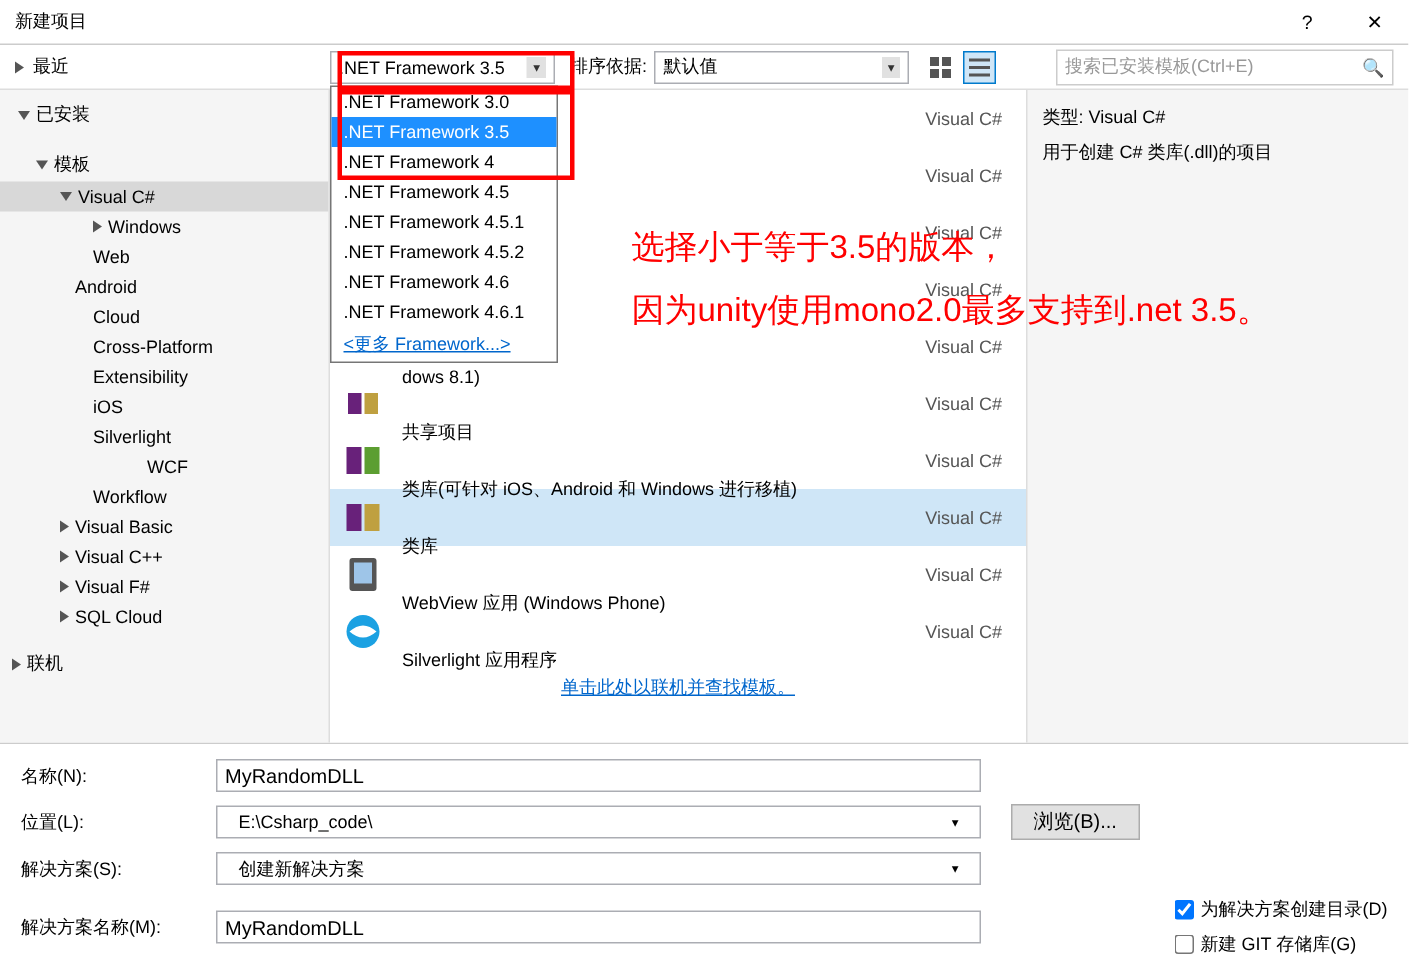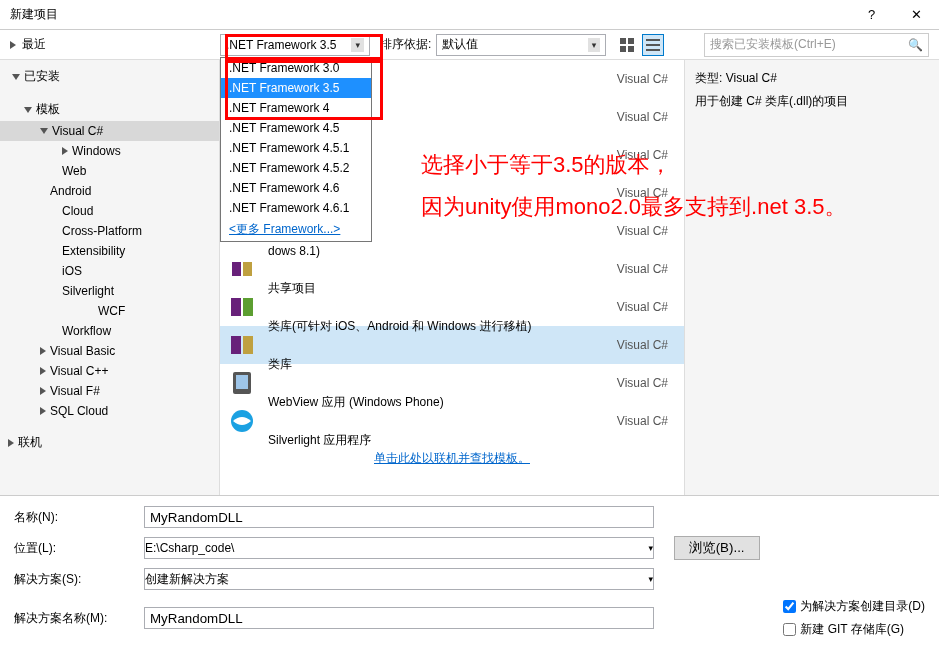--- a/index.html
+++ b/index.html
@@ -38,21 +38,21 @@
 .tmpl-name { flex: 1; margin-top: 39px; }
 .tmpl-lang { color: #555; margin-right: 8px; }
 .online-link { text-align: center; padding: 10px; }
 .online-link a { color: #0066cc; text-decoration: underline; cursor: pointer; }
 .right-panel { width: 255px; background: #f5f5f5; border-left: 1px solid #ddd; padding: 10px; }
 .right-panel .rp-row { margin-bottom: 6px; }
 .bottom-area { border-top: 1px solid #ccc; padding: 10px 14px; background: #fff; }
 .form-row { display: flex; align-items: center; margin-bottom: 8px; }
 .form-label { width: 130px; }
 .form-input { flex: 1; max-width: 510px; height: 22px; border: 1px solid #abadb3; padding: 0 5px; }
-.form-combo { flex: 1; max-width: 510px; height: 22px; border: 1px solid #abadb3; padding: 0 0; display: flex; align-items: center; background: #fff; }
+.form-combo { flex: 1; max-width: 510px; height: 22px; border: 1px solid #abadb3; padding: 0 14px; display: flex; align-items: center; background: #fff; }
 .form-combo::after { content: "▾"; margin-left: auto; font-size: 9px; }
 .browse-btn { margin-left: 20px; padding: 2px 14px; height: 24px; border: 1px solid #acacac; background: #e1e1e1; cursor: pointer; }
 .chk-area { margin-left: auto; display: flex; flex-direction: column; gap: 6px; }
 .chk-row { display: flex; align-items: center; gap: 4px; }
 .annotation { position: absolute; color: #ff0000; font-size: 22px; font-weight: normal; z-index: 50; pointer-events: none; line-height: 1.9; }
 .icon-svg { width: 26px; height: 26px; }
 </style>
 </head>
 <body>
 

